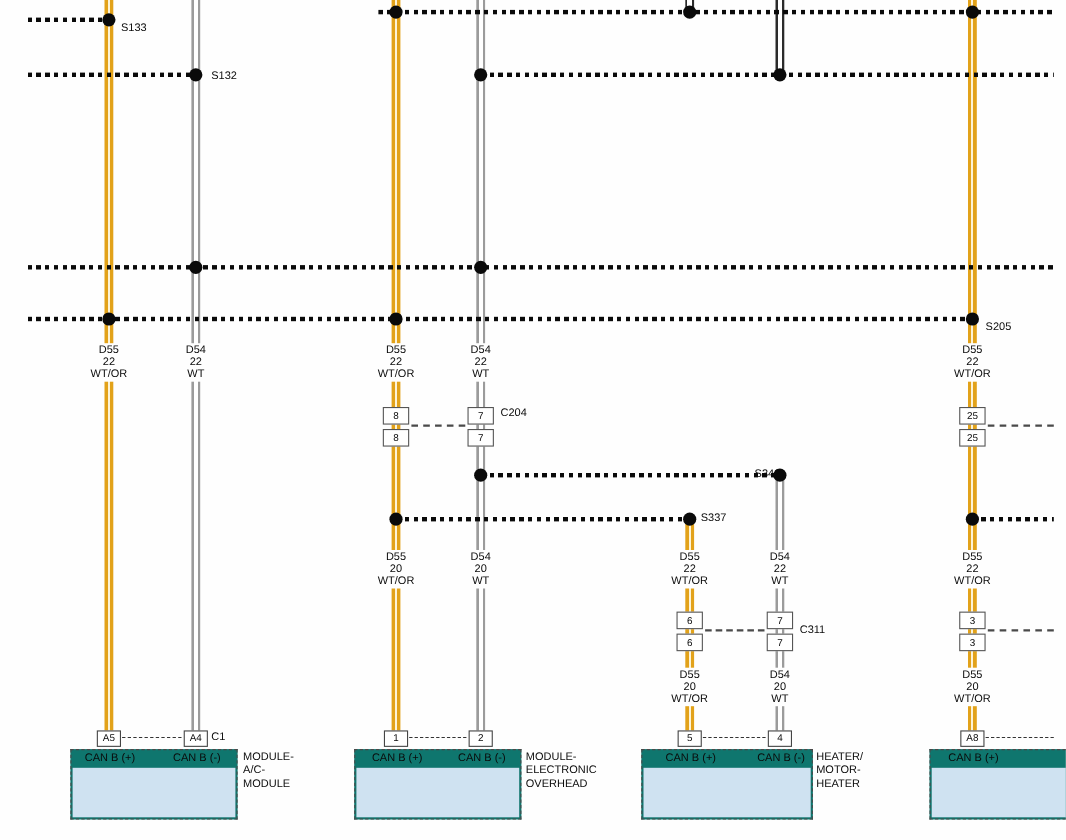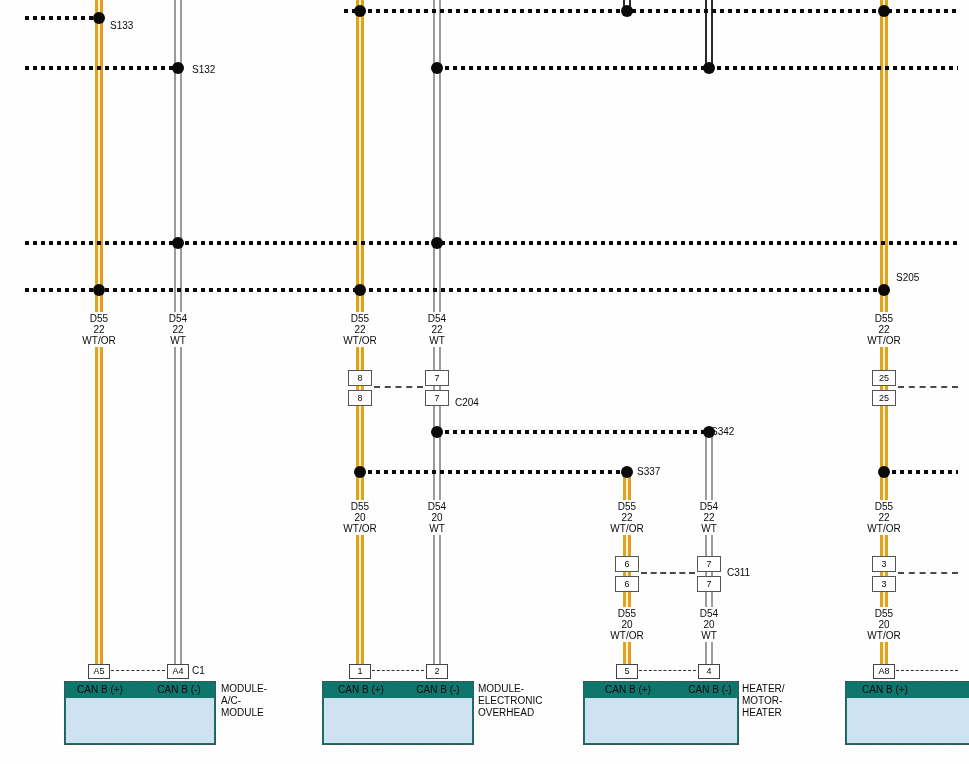--- a/index.html
+++ b/index.html
@@ -79,22 +79,22 @@
   <div class="dot" style="left:354px;top:284px"></div>
   <div class="dot" style="left:878px;top:284px"></div>
   <div class="dot" style="left:431px;top:426px"></div>
   <div class="dot" style="left:703px;top:426px"></div>
   <div class="dot" style="left:354px;top:466px"></div>
   <div class="dot" style="left:621px;top:466px"></div>
   <div class="dot" style="left:878px;top:466px"></div>
 
   <div class="lbl" style="left:110px;top:20px">S133</div>
   <div class="lbl" style="left:192px;top:64px">S132</div>
-  <div class="lbl" style="left:896px;top:272px">S205</div>
-  <div class="lbl" style="left:711px;top:426px">S342</div>
+  <div class="lbl" style="left:896px;top:292px">S205</div>
+  <div class="lbl" style="left:686px;top:426px">S342</div>
   <div class="lbl" style="left:637px;top:466px">S337</div>
 
   <div class="wlabel" style="left:99px;top:312px">
     <div>D55</div>
     <div>22</div>
     <div>WT/OR</div>
   </div>
   <div class="wlabel" style="left:178px;top:312px">
     <div>D54</div>
     <div>22</div>
@@ -155,21 +155,21 @@
   <div class="wlabel" style="left:884px;top:607px">
     <div>D55</div>
     <div>20</div>
     <div>WT/OR</div>
   </div>
 
   <div class="pinbox" style="left:348px;top:370px">8</div>
   <div class="pinbox" style="left:348px;top:390px">8</div>
   <div class="pinbox" style="left:425px;top:370px">7</div>
   <div class="pinbox" style="left:425px;top:390px">7</div>
-  <div class="lbl" style="left:455px;top:397px">C204</div>
+  <div class="lbl" style="left:455px;top:370px">C204</div>
   <div class="pinbox" style="left:872px;top:370px">25</div>
   <div class="pinbox" style="left:872px;top:390px">25</div>
 
   <div class="pinbox" style="left:615px;top:556px">6</div>
   <div class="pinbox" style="left:615px;top:576px">6</div>
   <div class="pinbox" style="left:697px;top:556px">7</div>
   <div class="pinbox" style="left:697px;top:576px">7</div>
   <div class="lbl" style="left:727px;top:567px">C311</div>
   <div class="pinbox" style="left:872px;top:556px">3</div>
   <div class="pinbox" style="left:872px;top:576px">3</div>

